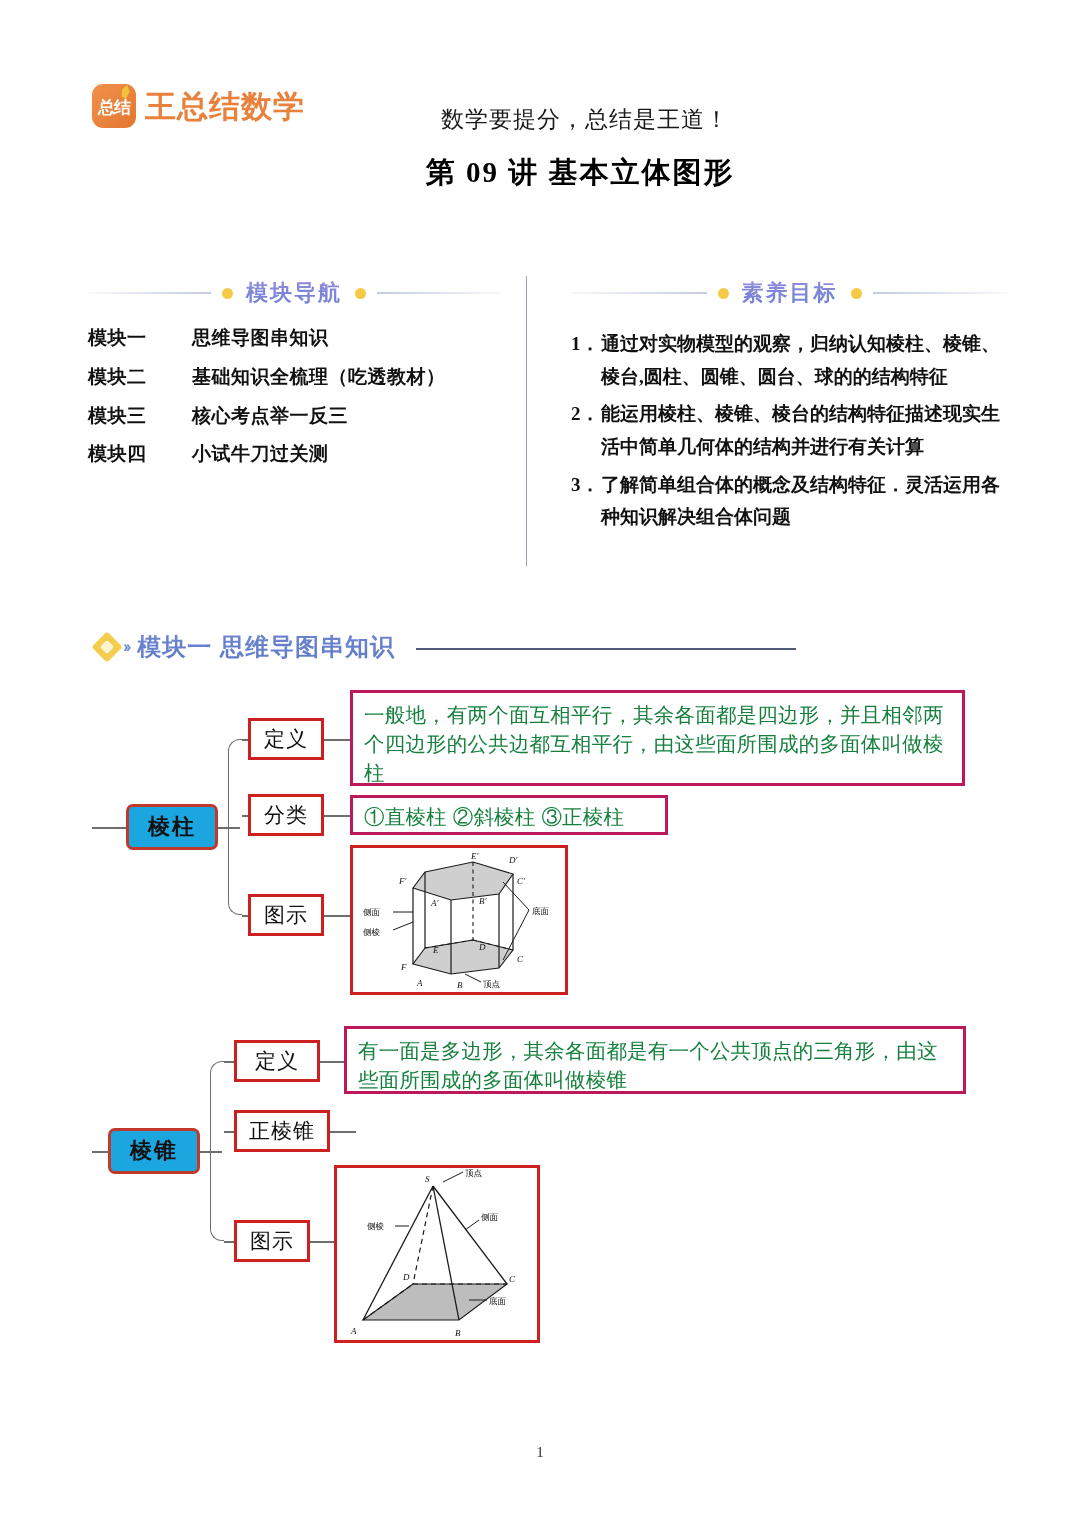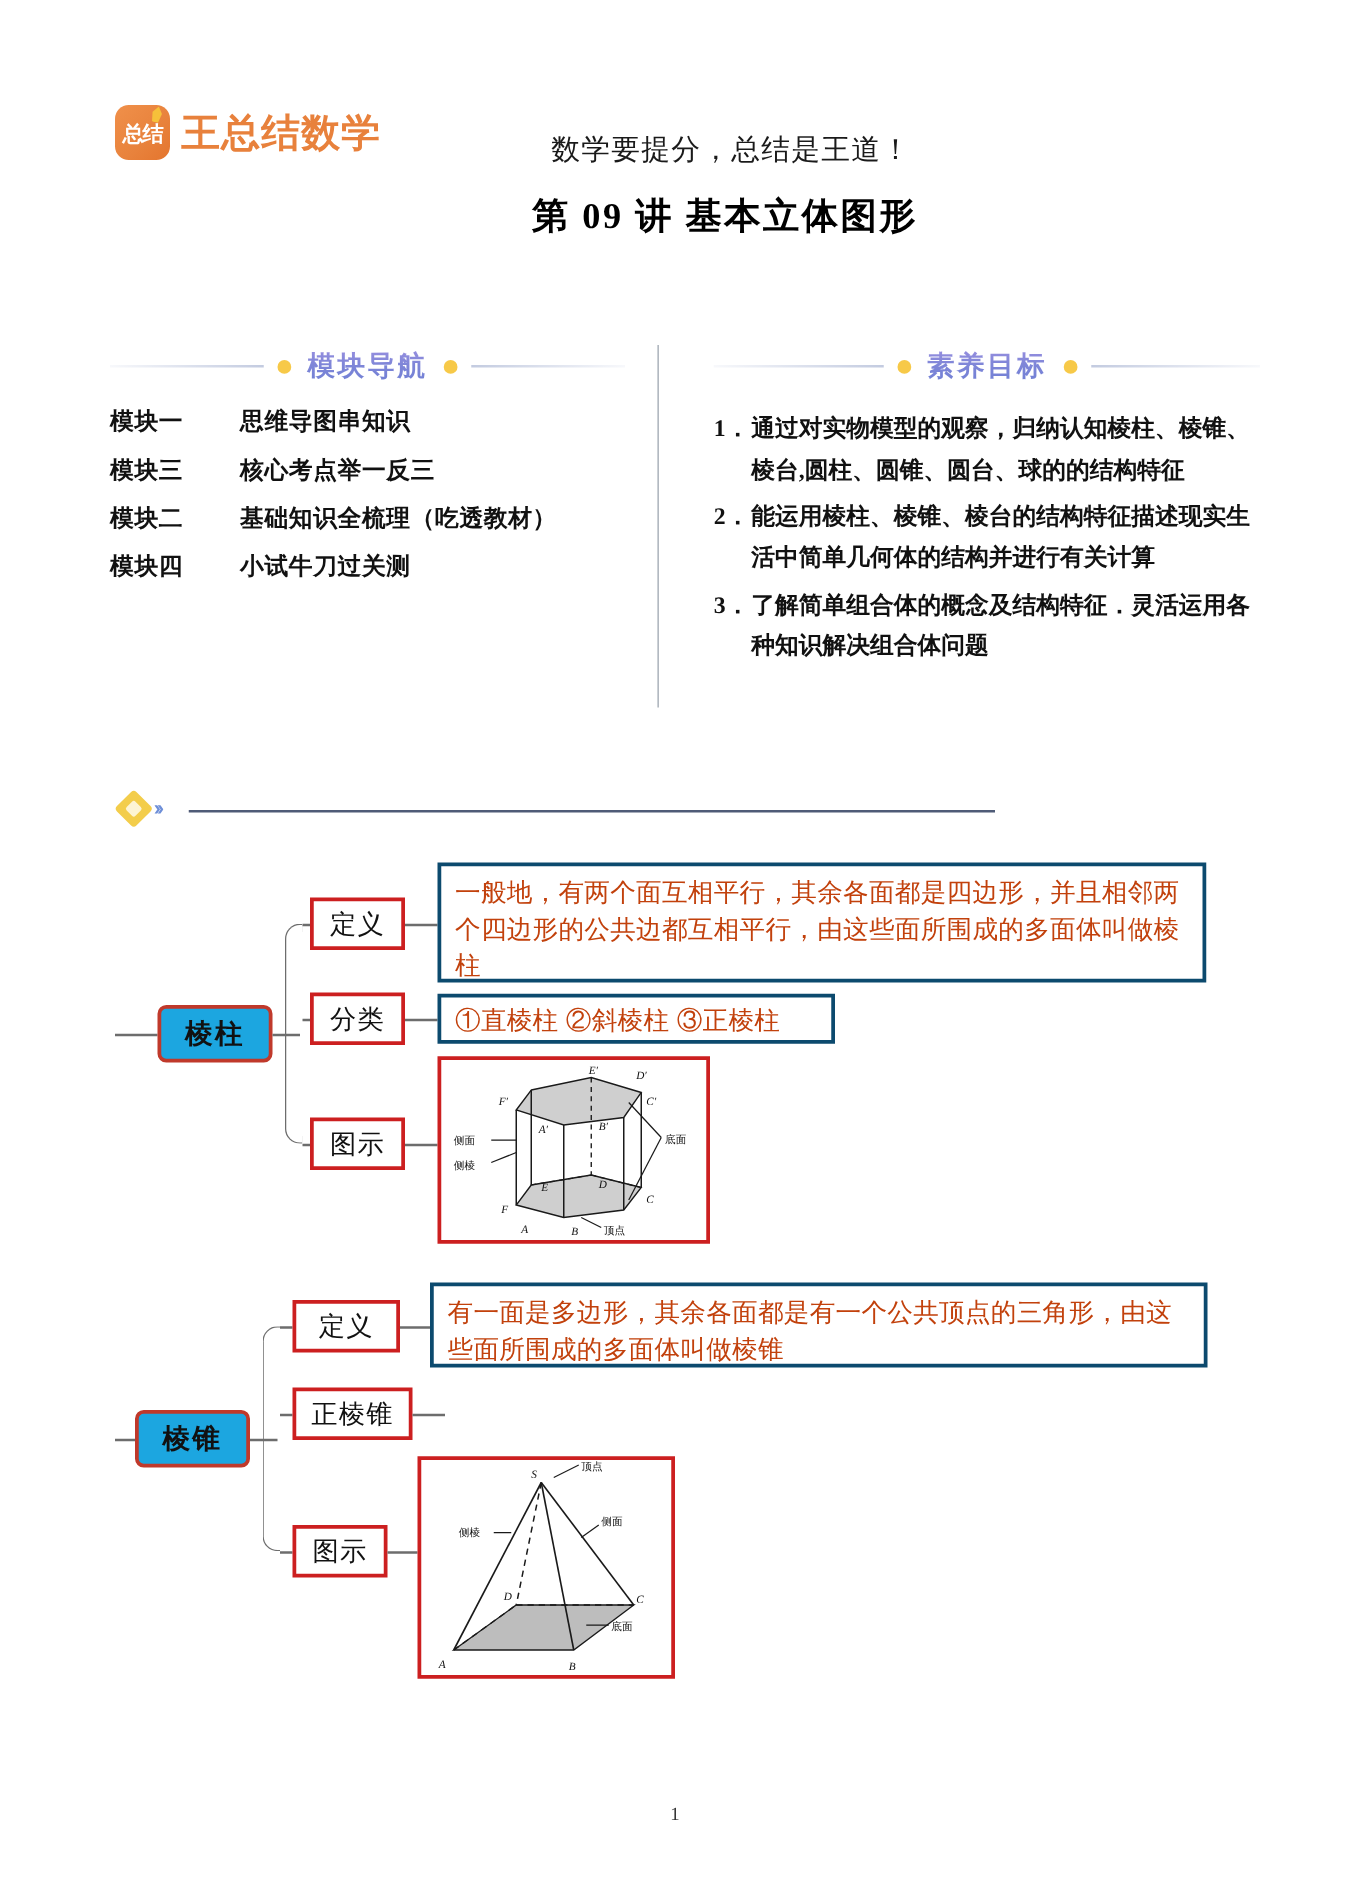--- a/index.html
+++ b/index.html
@@ -258,26 +258,26 @@
     align-items: center;
     justify-content: center;
     font-family: "Liberation Sans", sans-serif;
     font-size: 21px;
     letter-spacing: 1px;
     color: #111;
   }
   .mm-val {
     position: absolute;
     background: #ffffff;
-    border: 3px solid #0c4a6e;
+    border: 3px solid #be185d;
     box-sizing: border-box;
     font-family: "Liberation Sans", sans-serif;
     font-size: 20.5px;
     line-height: 1.42;
-    color: #c2410c;
+    color: #15803d;
     padding: 7px 10px 8px 11px;
     letter-spacing: 0.2px;
   }
   .mm-pic {
     position: absolute;
     background: #ffffff;
     border: 3px solid #cc1f20;
     box-sizing: border-box;
     overflow: hidden;
   }
@@ -337,26 +337,26 @@
       <span class="dot"></span>
       <span class="rule right"></span>
     </div>
 
     <div id="module-list">
       <div class="row">
         <span class="idx">模块一</span>
         <span class="label">思维导图串知识</span>
       </div>
       <div class="row">
+        <span class="idx">模块二</span>
+        <span class="label">基础知识全梳理（吃透教材）</span>
+      </div>
+      <div class="row">
         <span class="idx">模块三</span>
         <span class="label">核心考点举一反三</span>
-      </div>
-      <div class="row">
-        <span class="idx">模块二</span>
-        <span class="label">基础知识全梳理（吃透教材）</span>
       </div>
       <div class="row">
         <span class="idx">模块四</span>
         <span class="label">小试牛刀过关测</span>
       </div>
     </div>
   </div>
 
   <div class="panel" id="panel-right">
     <div class="panel-head">
@@ -383,20 +383,21 @@
     </div>
   </div>
 </div>
 
 <div id="section-head">
   <span id="diamond-icon">
     <span class="outer"></span>
     <span class="inner"></span>
   </span>
   <span id="chevrons">››</span>
+  <span id="section-title">模块一 思维导图串知识</span>
   <span id="section-rule"></span>
 </div>
 
 <div id="mindmap">
 
   <span class="mm-line h" style="left:92px;  top:151px; width:34px;"></span>
 
   <div class="mm-root" style="left:126px; top:128px; width:92px; height:46px;">棱柱</div>
 
   <span class="mm-line h" style="left:218px; top:151px; width:22px;"></span>

